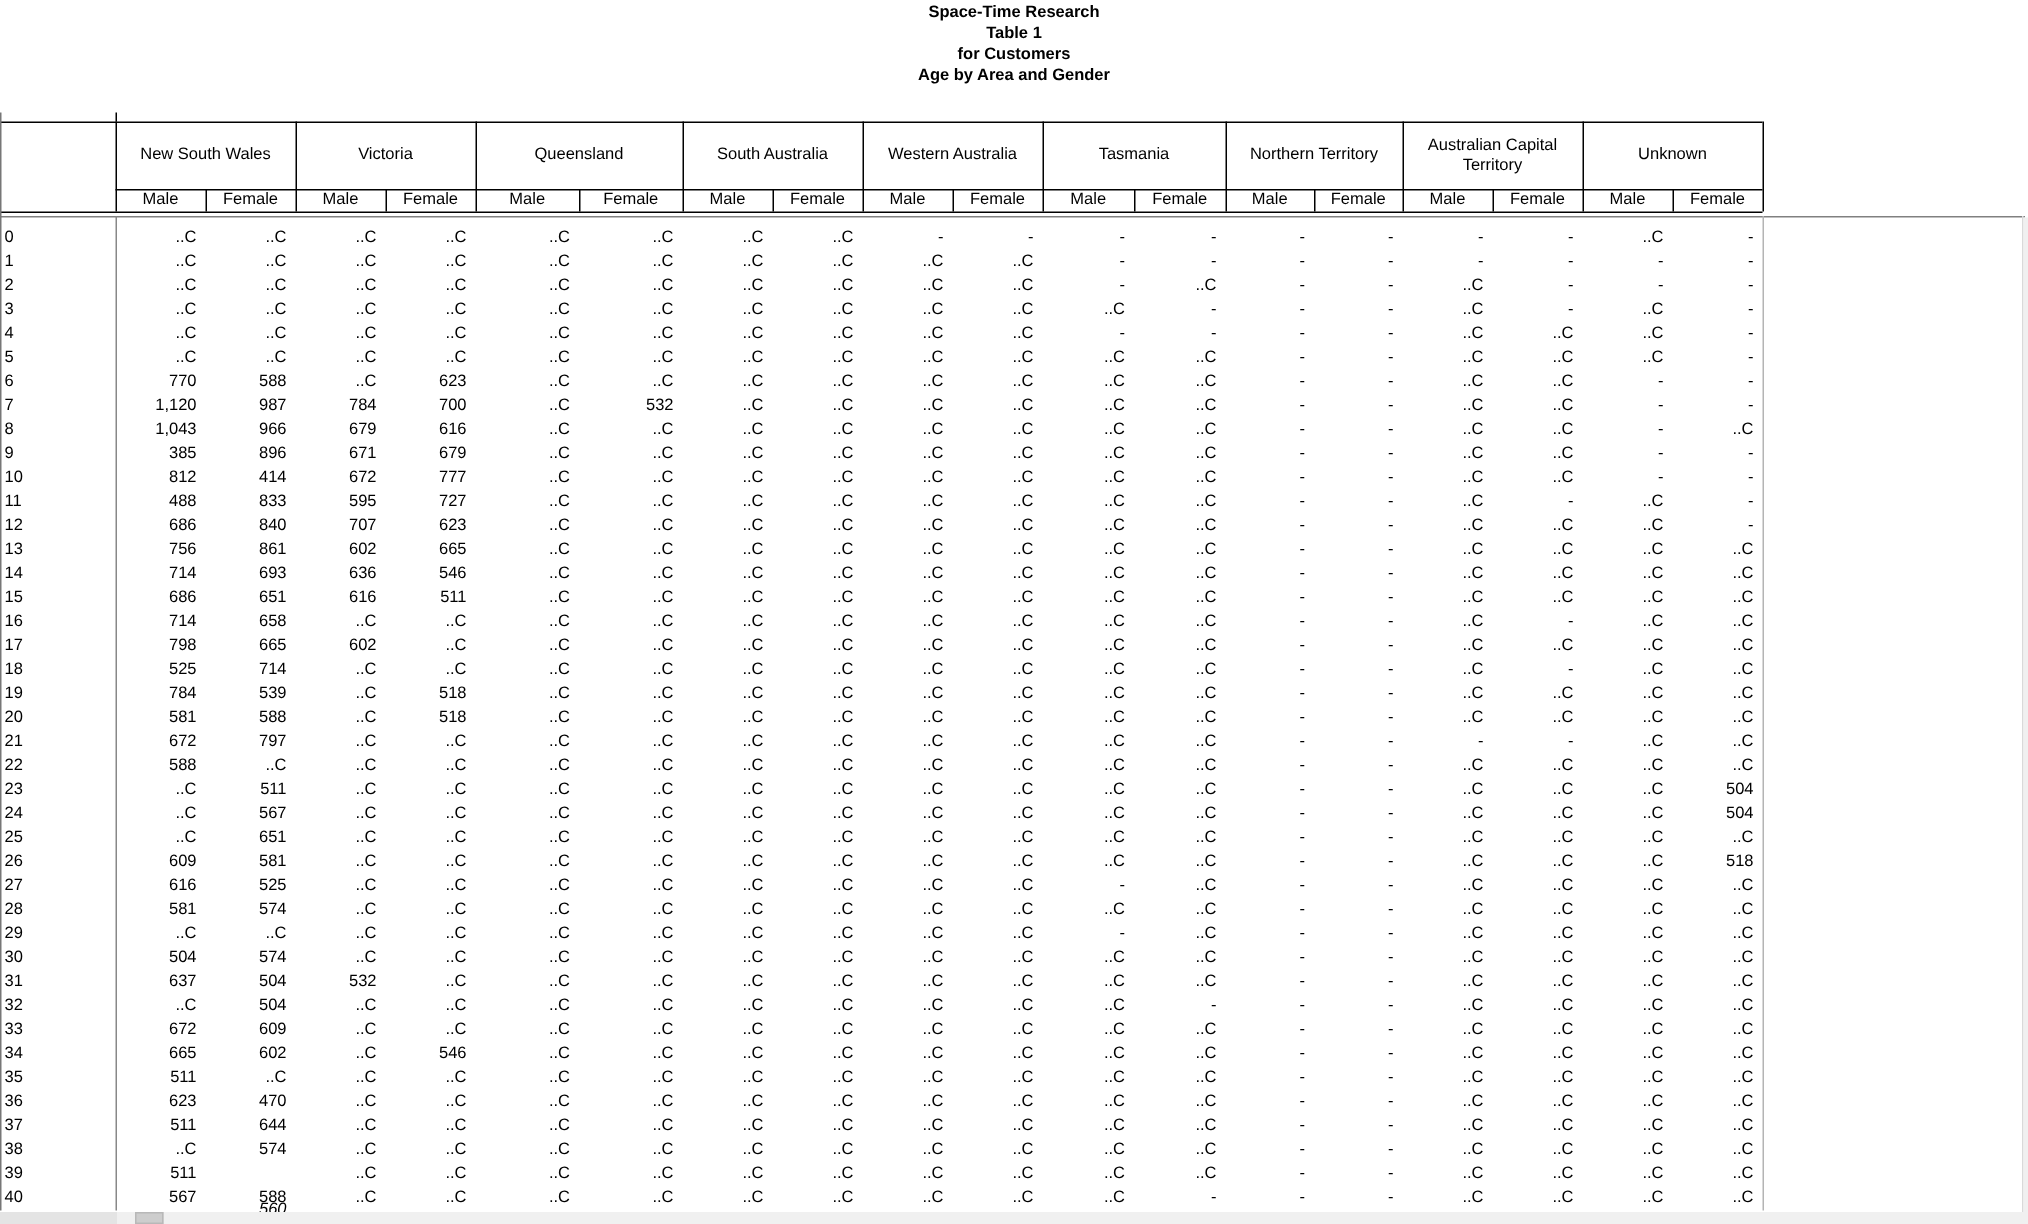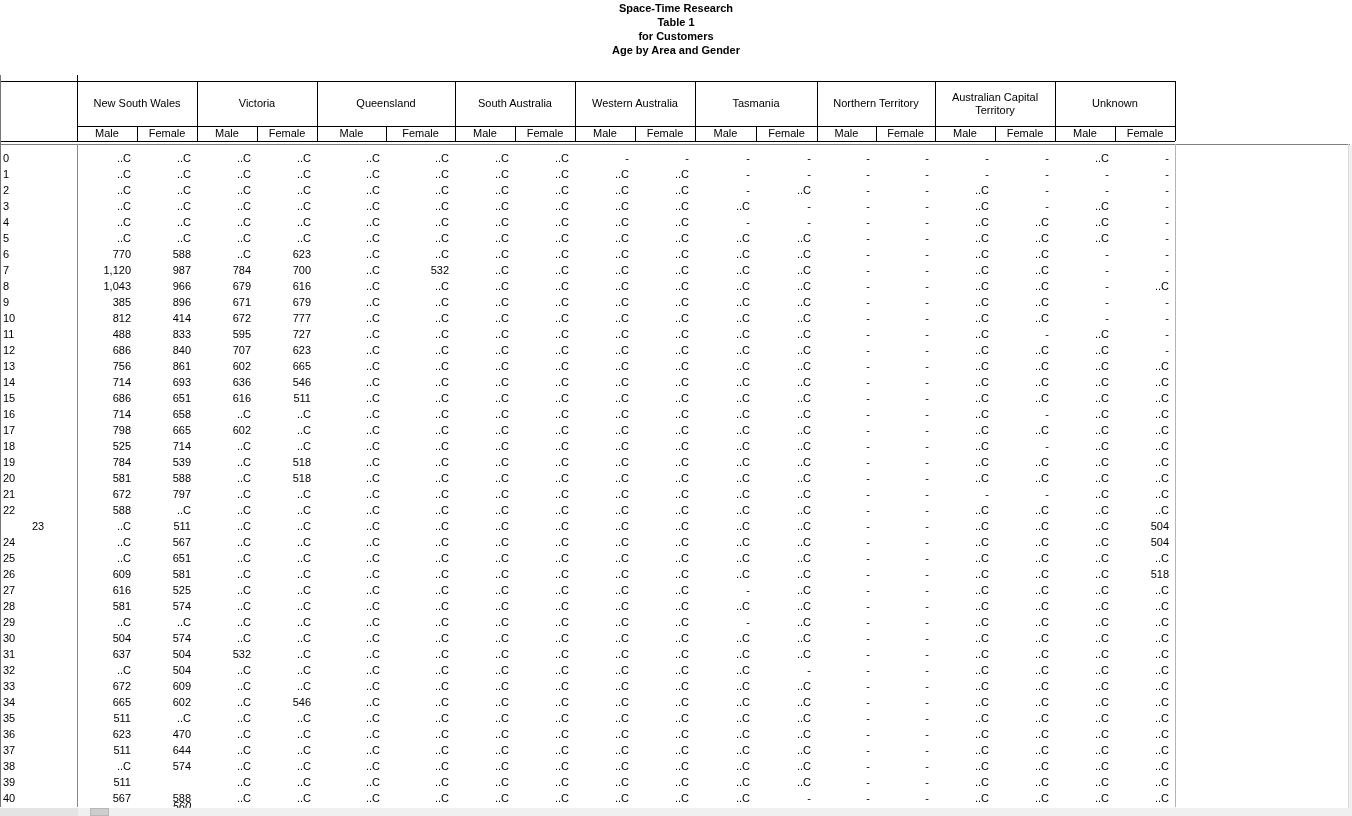--- a/index.html
+++ b/index.html
@@ -500,21 +500,21 @@
       <div class="cell" style="left: 577px; top: 502px; width: 52px;">..C</div>
       <div class="cell" style="left: 637px; top: 502px; width: 52px;">..C</div>
       <div class="cell" style="left: 697px; top: 502px; width: 53px;">..C</div>
       <div class="cell" style="left: 758px; top: 502px; width: 53px;">..C</div>
       <div class="cell" style="left: 819px; top: 502px; width: 51px;">-</div>
       <div class="cell" style="left: 878px; top: 502px; width: 51px;">-</div>
       <div class="cell" style="left: 937px; top: 502px; width: 52px;">..C</div>
       <div class="cell" style="left: 997px; top: 502px; width: 52px;">..C</div>
       <div class="cell" style="left: 1057px; top: 502px; width: 52px;">..C</div>
       <div class="cell" style="left: 1117px; top: 502px; width: 52px;">..C</div>
-      <div class="row-label" style="left: 3px; top: 518px; width: 70px; text-align: center;">23</div>
+      <div class="row-label" style="left: 3px; top: 518px; width: 70px;">23</div>
       <div class="cell" style="left: 79px; top: 518px; width: 52px;">..C</div>
       <div class="cell" style="left: 139px; top: 518px; width: 52px;">511</div>
       <div class="cell" style="left: 199px; top: 518px; width: 52px;">..C</div>
       <div class="cell" style="left: 259px; top: 518px; width: 52px;">..C</div>
       <div class="cell" style="left: 319px; top: 518px; width: 61px;">..C</div>
       <div class="cell" style="left: 388px; top: 518px; width: 61px;">..C</div>
       <div class="cell" style="left: 457px; top: 518px; width: 52px;">..C</div>
       <div class="cell" style="left: 517px; top: 518px; width: 52px;">..C</div>
       <div class="cell" style="left: 577px; top: 518px; width: 52px;">..C</div>
       <div class="cell" style="left: 637px; top: 518px; width: 52px;">..C</div>

